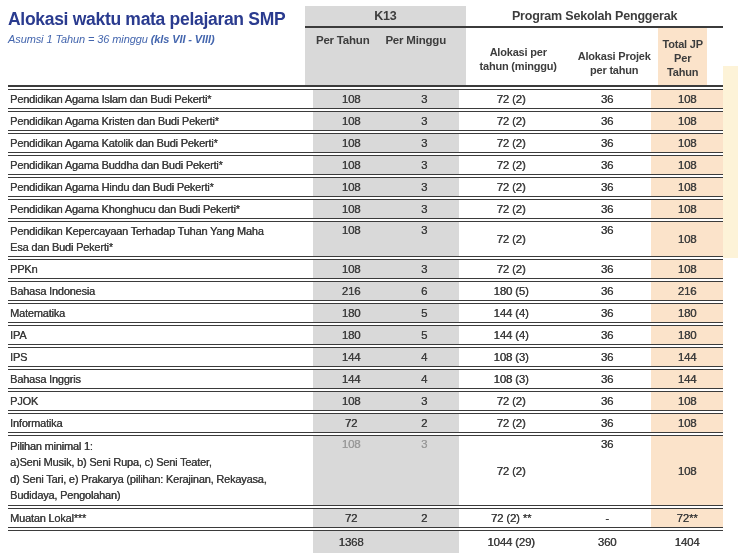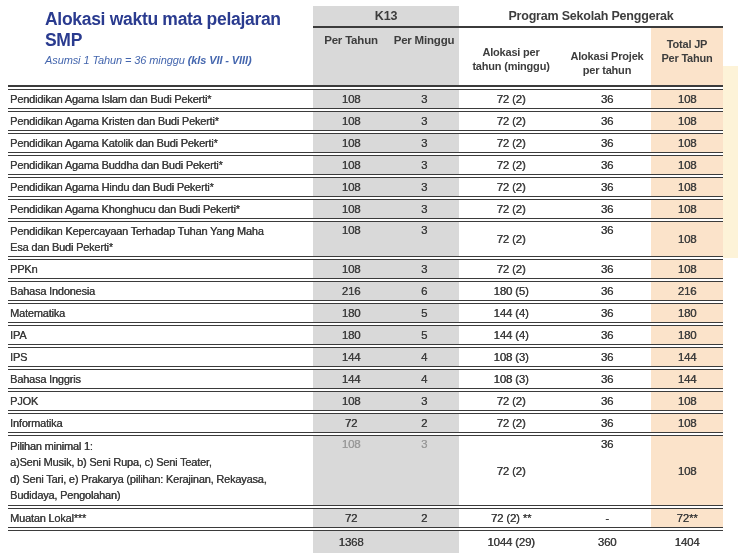--- a/index.html
+++ b/index.html
@@ -11,21 +11,21 @@
   .highlight-strip {
     position:absolute; left:723px; top:66px; width:15px; height:192px;
     background:var(--highlight-strip,#fdf3d8);
   }
   
   .header-row {
     position:absolute; left:8px; top:6px; width:715px; height:81px;
     display:flex; align-items:stretch; box-sizing:border-box;
     border-bottom:2px solid var(--border,#3b3b3b);
   }
-  .title-block { width:305px; padding-top:3px; box-sizing:border-box;margin-left:37px; }
+  .title-block { width:305px; padding-top:3px; box-sizing:border-box; }
   .page-title {
     font-size:17.5px; font-weight:bold; letter-spacing:-0.3px;
     color:var(--title-blue,#2a3b8f);
   }
   .page-subtitle {
     margin-top:3px; font-size:11px; font-style:italic;
     color:var(--subtitle-blue,#4466ae); letter-spacing:-0.1px;
   }
   .subtitle-bold { font-weight:bold; }
   .k13-group { width:166px; background:var(--k13-bg,#d9d9d9); display:flex; flex-direction:column; }
@@ -37,21 +37,21 @@
   }
   .sub-labels { flex:1; display:flex; }
   .sub {
     box-sizing:border-box; text-align:center; font-weight:bold;
     padding-top:6px; white-space:pre-line; letter-spacing:-0.2px;
   }
   .sub.pt { width:76px; font-size:11.5px; }
   .sub.pm { width:70px; font-size:11.5px; }
   .sub.al { width:104px; font-size:11px; line-height:14px; padding-top:17px; }
   .sub.pr { width:88px;  font-size:11px; line-height:14px; padding-top:21px; }
-  .sub.tot { width:72px; font-size:11px; line-height:14px; padding-top:9px; background:var(--total-bg,#fbe3ca); }
+  .sub.tot { width:49px; font-size:11px; line-height:14px; padding-top:9px; background:var(--total-bg,#fbe3ca); }
   
   .tbody { position:absolute; left:8px; top:89px; width:715px; }
   .row { display:flex; margin-bottom:2px; }
   .cell {
     box-sizing:border-box;
     border-top:1px solid var(--border,#3b3b3b);
     border-bottom:1px solid var(--border,#3b3b3b);
     display:flex; align-items:center; justify-content:center;
     font-size:11.5px; letter-spacing:-0.2px;
     text-shadow:0.35px 0 0 currentColor; 

